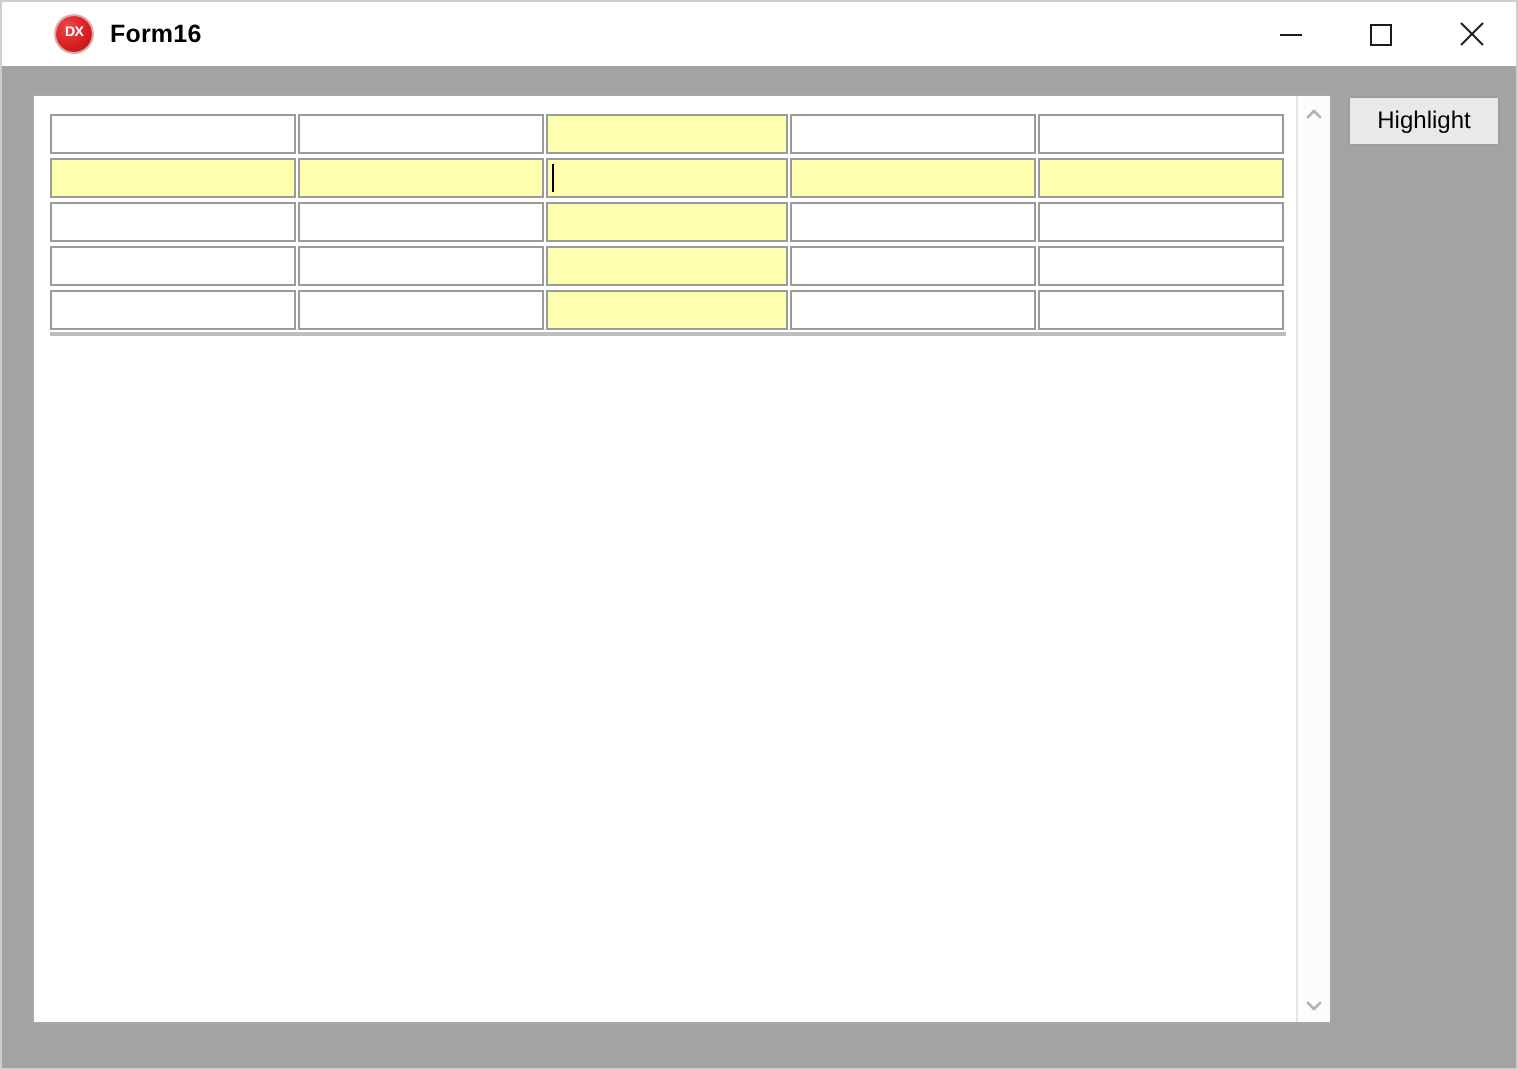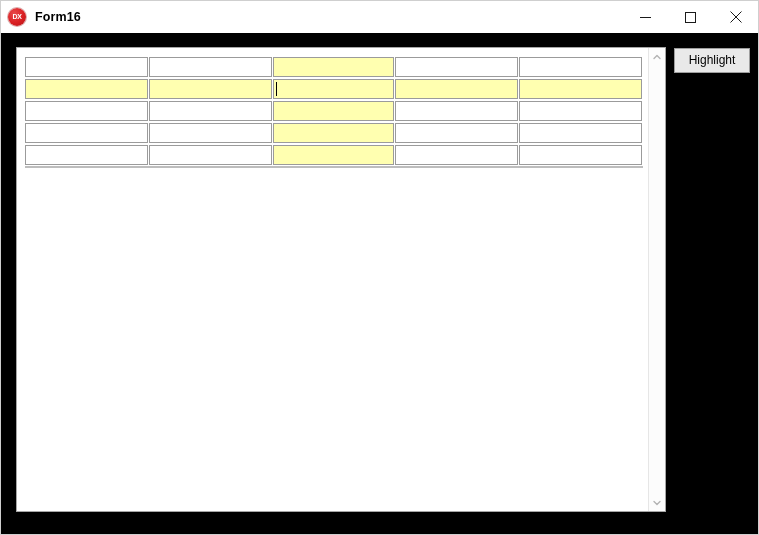--- a/index.html
+++ b/index.html
@@ -32,20 +32,21 @@
   #titlebar {
     position: absolute;
     left: 0; top: 0;
     width: 100%;
     height: 32px;
     background: #ffffff;
     border-bottom: 1px solid #ffffff;
     box-sizing: border-box;
     display: flex;
     align-items: center;
+    padding-left: 20px;
   }
   #app-icon {
     width: 18px;
     height: 18px;
     margin-left: 7px;
     border-radius: 50%;
     background: radial-gradient(circle at 35% 30%, #e8484a 0%, #d91f22 55%, #b51418 100%);
     box-shadow: 0 0 0 1px rgba(150,20,20,.35);
     display: flex;
     align-items: center;
@@ -85,21 +86,21 @@
     padding: 0;
     cursor: default;
   }
   .wc-btn svg { display: block; }
 
   
   #form-body {
     position: absolute;
     left: 0; top: 32px;
     right: 0; bottom: 0;
-    background: #000000;
+    background: #a3a3a3;
   }
 
   
   #grid-panel {
     position: absolute;
     left: 15px;
     top: 14px;
     width: 650px;
     height: 465px;
     background: #ffffff;

